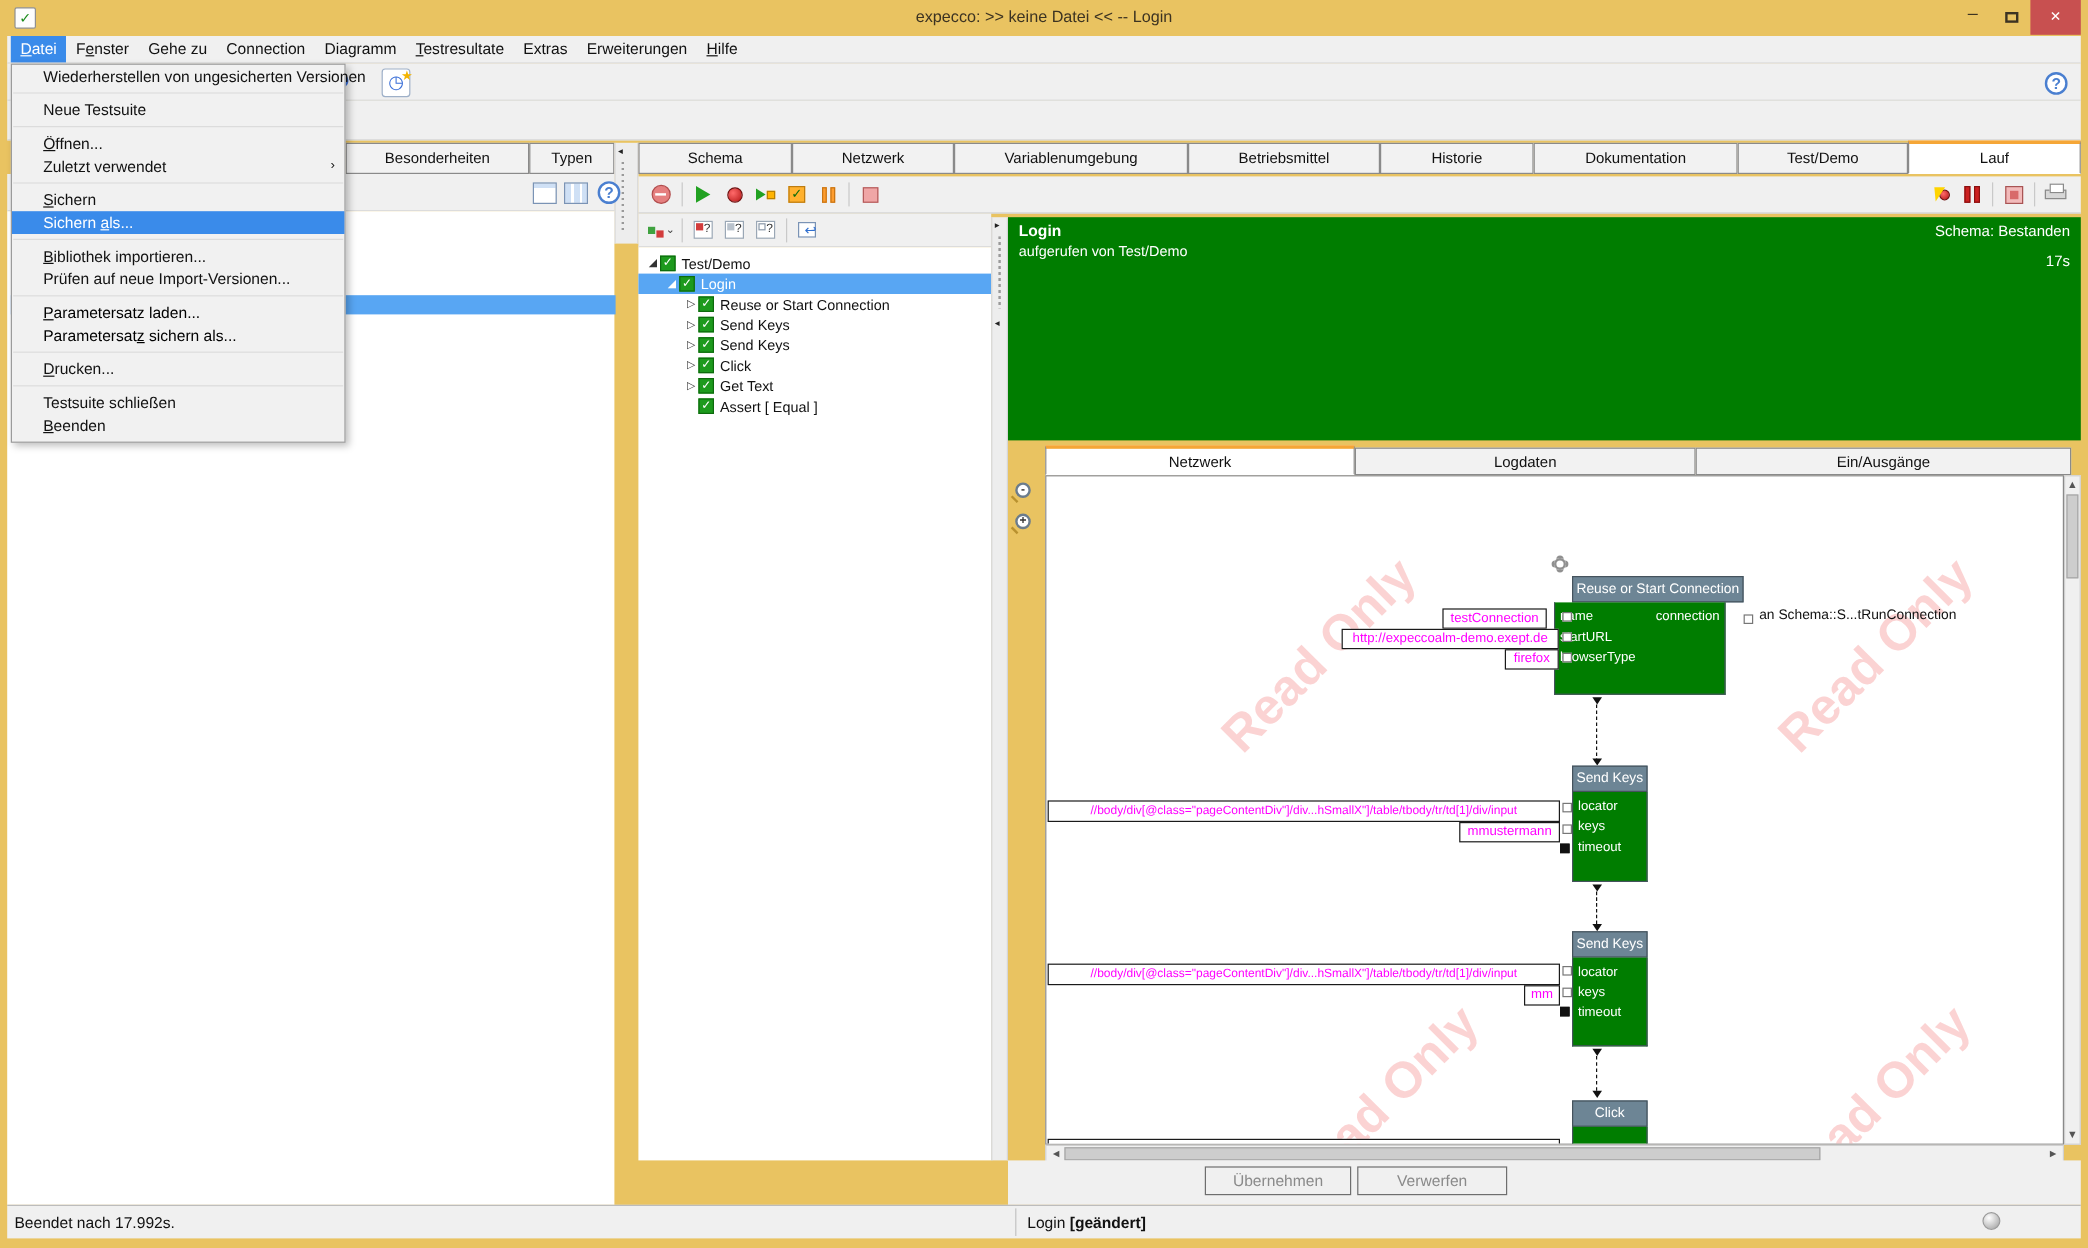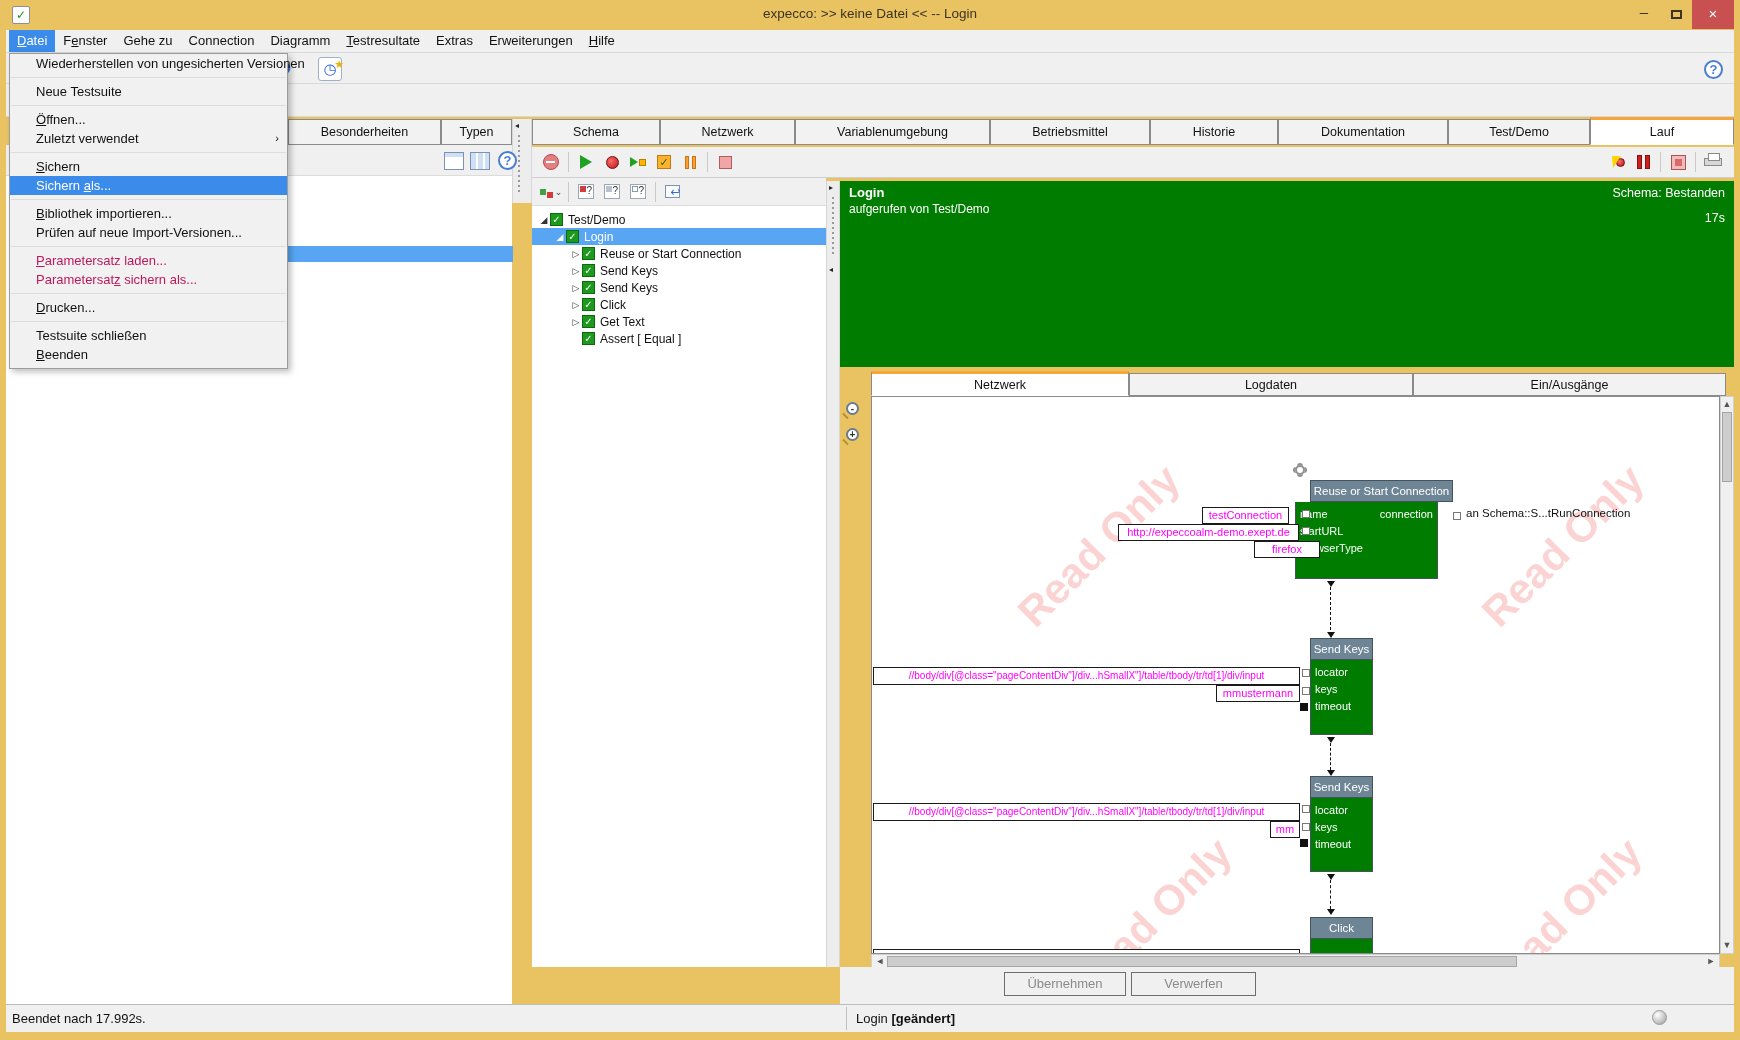--- a/index.html
+++ b/index.html
@@ -98,21 +98,21 @@
   .sb-arrow{position:absolute;color:#555;font-size:9px;line-height:13px;text-align:center;}
   
   .btnbar{left:840px;top:967px;width:894px;height:37px;background:#f0f0f0;}
   .pbtn{position:absolute;top:5px;height:24px;background:#f0f0f0;border:1px solid #6e6e6e;color:#8a8a8a;font-size:13px;text-align:center;line-height:22px;}
   .statusbar{left:6px;top:1004px;width:1728px;height:28px;background:#f0f0f0;border-top:1px solid #bcbcbc;font-size:13px;color:#111;}
   .sphere{position:absolute;width:15px;height:15px;border-radius:50%;background:radial-gradient(circle at 35% 30%,#fff,#b9b9b9 70%,#8f8f8f);border:1px solid #9a9a9a;}
   
   .popup{left:9px;top:53px;width:279px;background:#f1f1f1;border:1px solid #9b9b9b;box-shadow:3px 3px 6px rgba(0,0,0,0.25);z-index:50;font-size:13px;color:#111;}
   .pi{height:19px;line-height:19px;padding-left:26px;position:relative;white-space:nowrap;}
   .pi.sel{background:#3a8bea;color:#fff;}
-  .pi.dis{color:#be185d;}
+  .pi.dis{color:#000000;}
   .pi .subarr{position:absolute;right:8px;top:0;font-size:11px;}
   .psep{height:1px;background:#dcdcdc;margin:4px 1px;}
 </style>
 </head>
 <body>
 
 <div class="window">
 
   <div class="abs titlebar">
     <div class="abs app-icon">✓</div>
@@ -335,21 +335,21 @@
           <span>browserType</span>
         </div>
     </div>
     <div class="pin" style="left:430px;top:113px;"></div>
     <div class="pin" style="left:430px;top:130px;"></div>
     <div class="pin" style="left:430px;top:147px;"></div>
     <div class="pin" style="left:581px;top:115px;"></div>
     <div class="outnote" style="left:594px;top:110px;">an Schema::S...tRunConnection</div>
     <div class="vbox" style="left:330px;top:110px;width:87px;height:17px;">testConnection</div>
     <div class="vbox" style="left:246px;top:127px;width:181px;height:17px;">http://expeccoalm-demo.exept.de</div>
-    <div class="vbox" style="left:382px;top:144px;width:66px;height:17px;">firefox</div>
+    <div class="vbox" style="left:382px;top:144px;width:45px;height:17px;">firefox</div>
 
     <div class="arrow-dn" style="left:455px;top:184px;"></div>
     <div class="dash" style="left:458px;top:190px;height:48px;"></div>
     <div class="arrow-dn" style="left:455px;top:235px;"></div>
 
     <div class="blk-h" style="left:438px;top:241px;width:63px;height:22px;">Send Keys</div>
     <div class="blk-b" style="left:438px;top:263px;width:63px;height:75px;padding-top:4px;">
       <div class="prow">
           <span>locator</span>
         </div>

